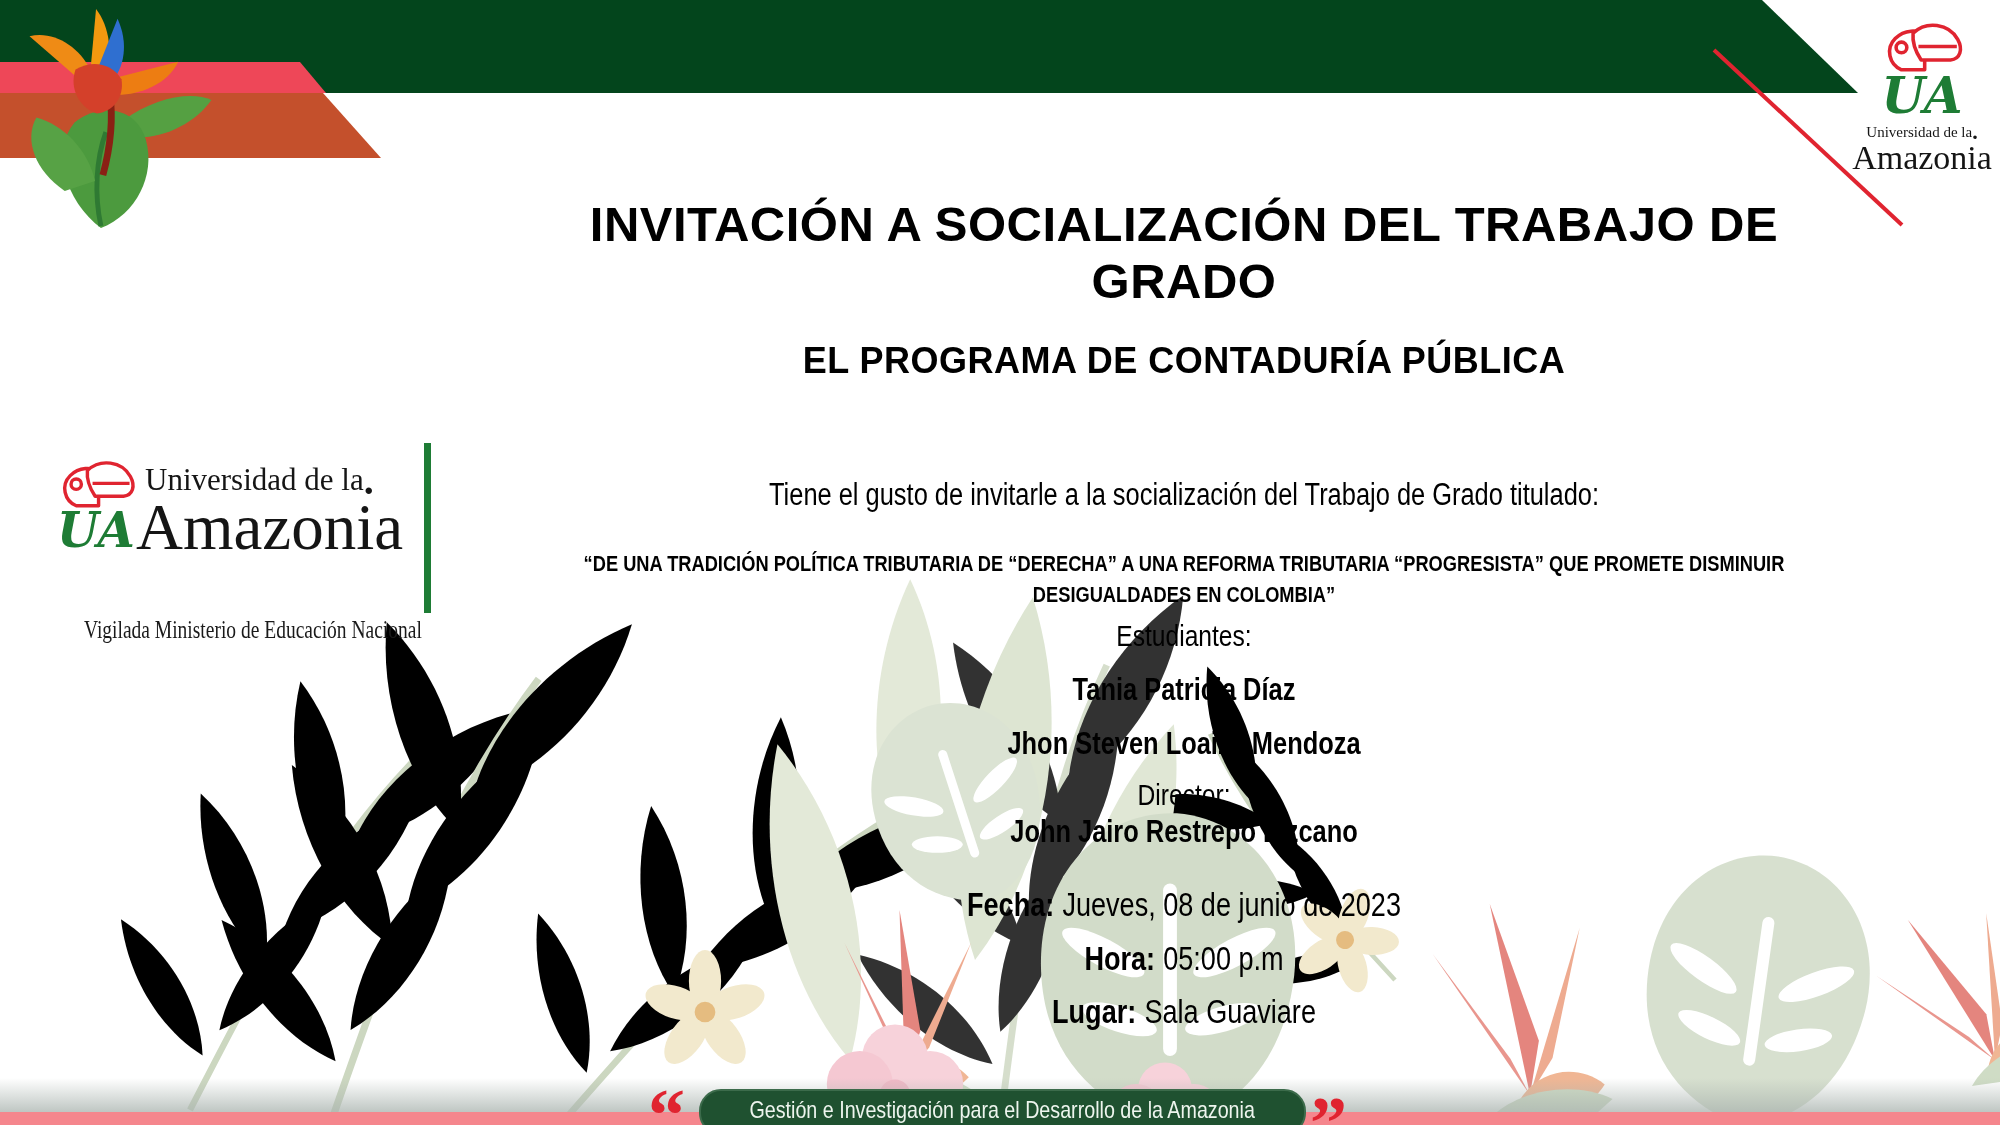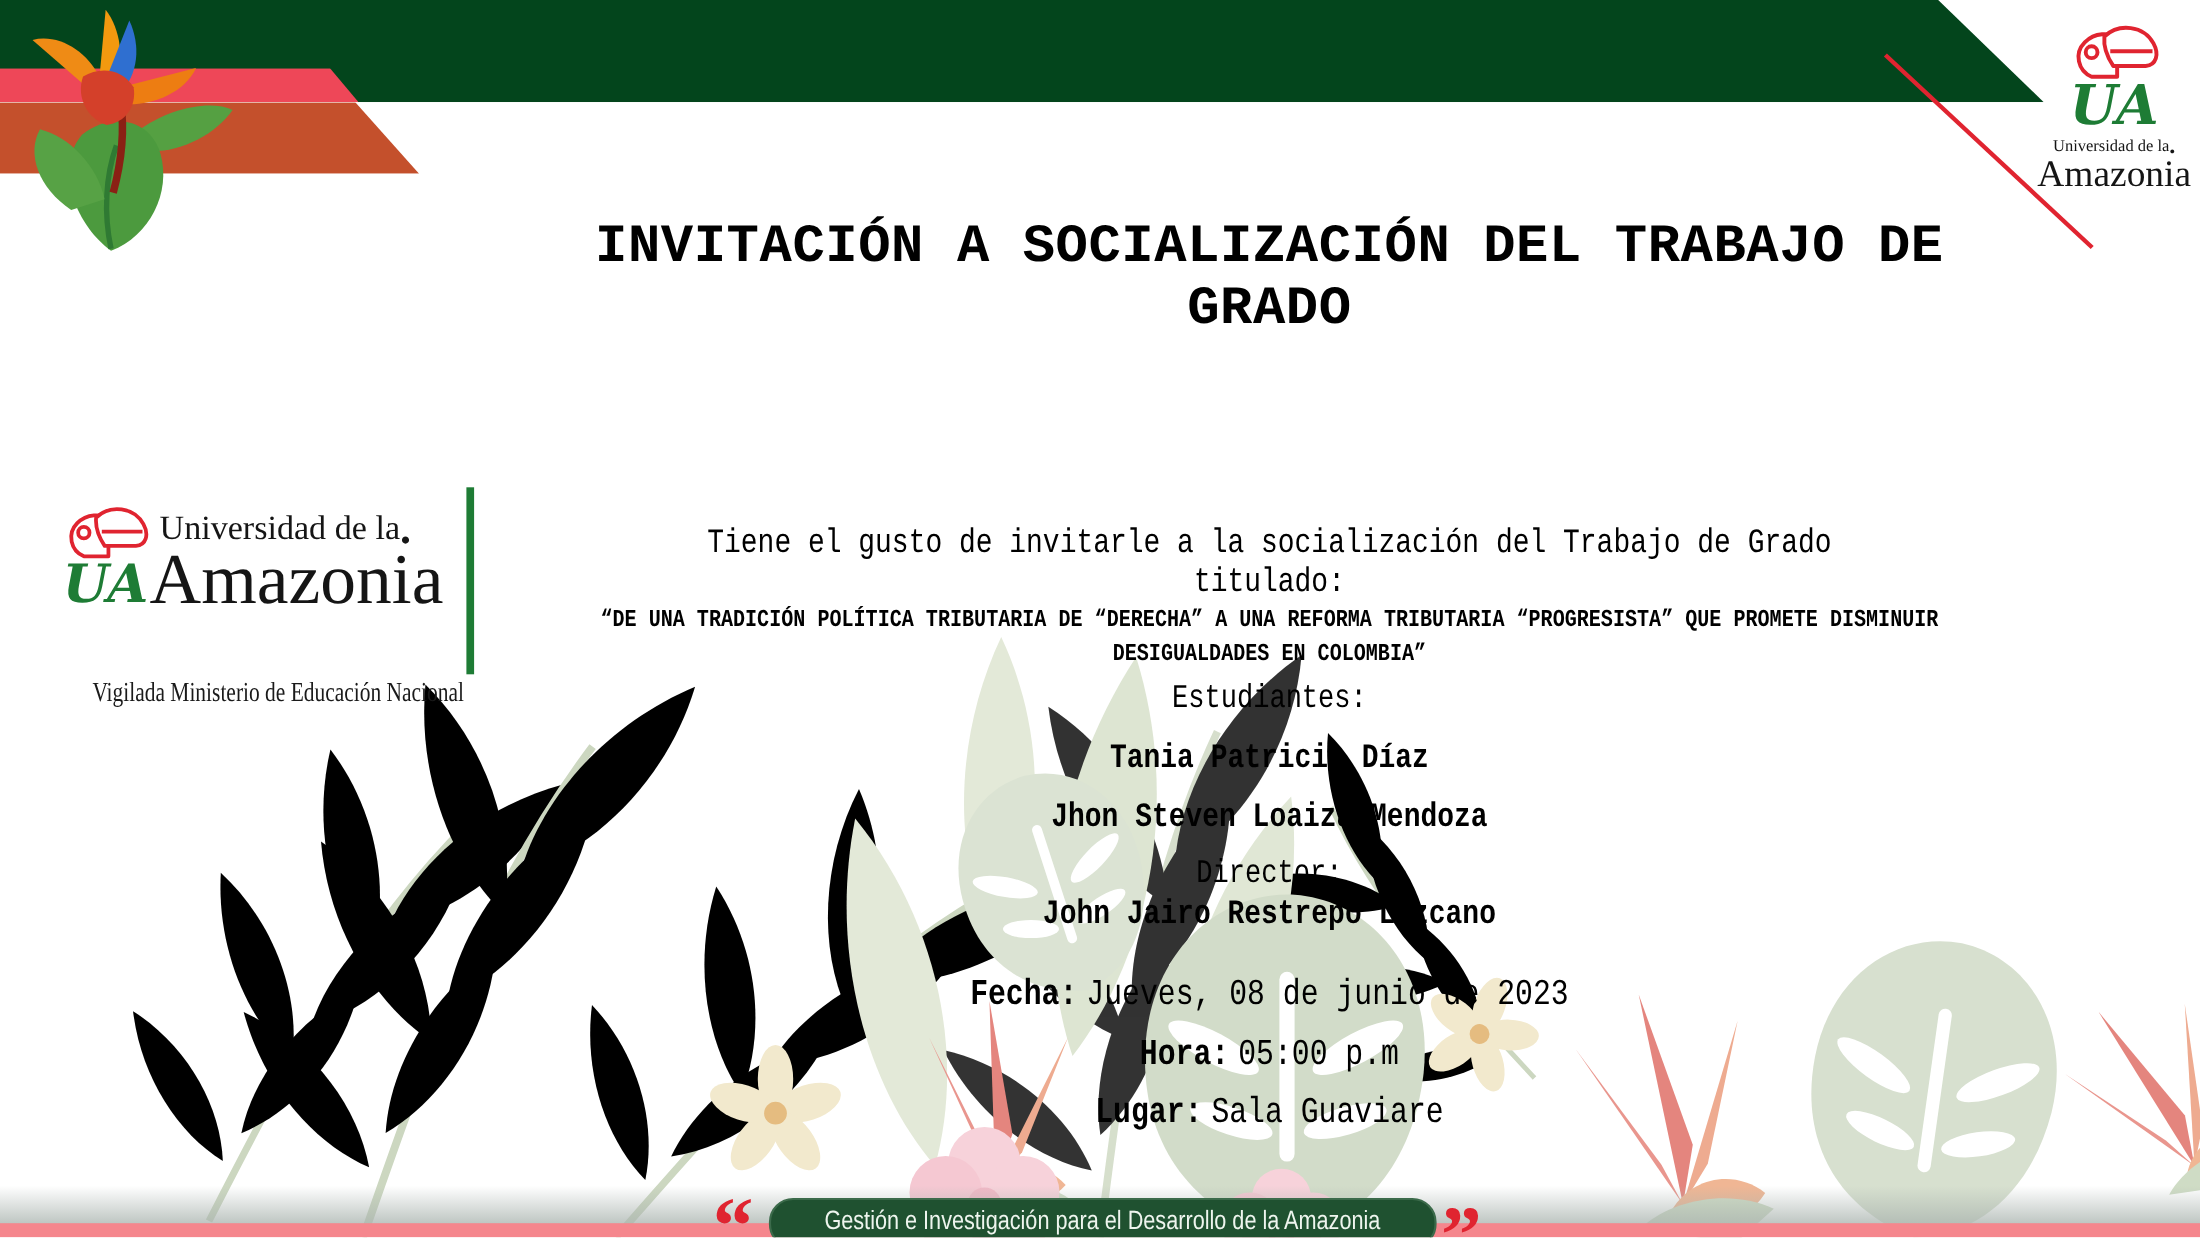--- a/index.html
+++ b/index.html
@@ -30,21 +30,21 @@
   .vigilada{left:40px; top:616px; width:400px; text-align:center;
     font-family:"Liberation Serif", serif; font-size:25px; color:#1a1a1a;
     transform:scaleX(.78); transform-origin:50% 50%; white-space:nowrap;}
 
   .logo-small{left:1842px; top:18px; width:160px; height:160px; text-align:center;}
   .logo-small .t1{font-family:"Liberation Serif", serif; font-size:15px; color:#151515; white-space:nowrap; margin-top:2px;}
   .logo-small .t1 .bigdot{font-size:22px; vertical-align:-2px;}
   .logo-small .t2{font-family:"Liberation Serif", serif; font-size:34px; color:#151515; line-height:34px; white-space:nowrap;}
 
   
-  .content{left:454px; top:0; width:1400px; height:1125px;font-family:Liberation Mono, monospace;}
+  .content{left:484px; top:0; width:1400px; height:1125px;}
   .content > div{position:absolute; left:0; width:100%; text-align:center;}
   .cond{transform:scaleX(.82); transform-origin:50% 50%;}
   .title{top:196px; font-size:49px; font-weight:bold; line-height:57px; letter-spacing:.5px;}
   .title .inner{display:block; width:1330px; margin:0 auto;}
   .subtitle{top:340px; font-size:36px; font-weight:bold; letter-spacing:.5px;}
   .intro{top:477px; font-size:31px;}
   .thesis{top:548px; left:-50px !important; width:1500px !important;
     font-size:22px; font-weight:bold; line-height:31px; transform:scaleX(.83); transform-origin:50% 50%;}
   .students-label{top:619px; font-size:30px;}
   .student1{top:672px; font-size:31px; font-weight:bold;}
@@ -194,20 +194,21 @@
       <text x="50" y="106" text-anchor="middle" font-size="56" font-weight="bold" font-style="italic" font-family="DejaVu Serif, serif" fill="#1e7c35">UA</text>
     </svg>
     <div class="t1"><span>Universidad de la</span><span class="bigdot">.</span></div>
     <div class="t2">Amazonia</div>
   </div>
 
   <div class="abs z2 content">
     <div class="title">
       <span class="inner">INVITACIÓN A SOCIALIZACIÓN DEL TRABAJO DE GRADO</span>
     </div>
+    <div class="subtitle">EL PROGRAMA DE CONTADURÍA PÚBLICA</div>
     <div class="intro cond">Tiene el gusto de invitarle a la socialización del Trabajo de Grado titulado:</div>
     <div class="thesis">“DE UNA TRADICIÓN POLÍTICA TRIBUTARIA DE “DERECHA” A UNA REFORMA TRIBUTARIA “PROGRESISTA” QUE PROMETE DISMINUIR DESIGUALDADES EN COLOMBIA”</div>
     <div class="students-label cond">Estudiantes:</div>
     <div class="student1 cond">Tania Patricia Díaz</div>
     <div class="student2 cond">Jhon Steven Loaiza Mendoza</div>
     <div class="director-label cond">Director:</div>
     <div class="director-name cond">John Jairo Restrepo Lizcano</div>
     <div class="detail d1 cond"><b>Fecha:</b><span>Jueves, 08 de junio de 2023</span></div>
     <div class="detail d2 cond"><b>Hora:</b><span>05:00 p.m</span></div>
     <div class="detail d3 cond"><b>Lugar:</b><span>Sala Guaviare</span></div>

